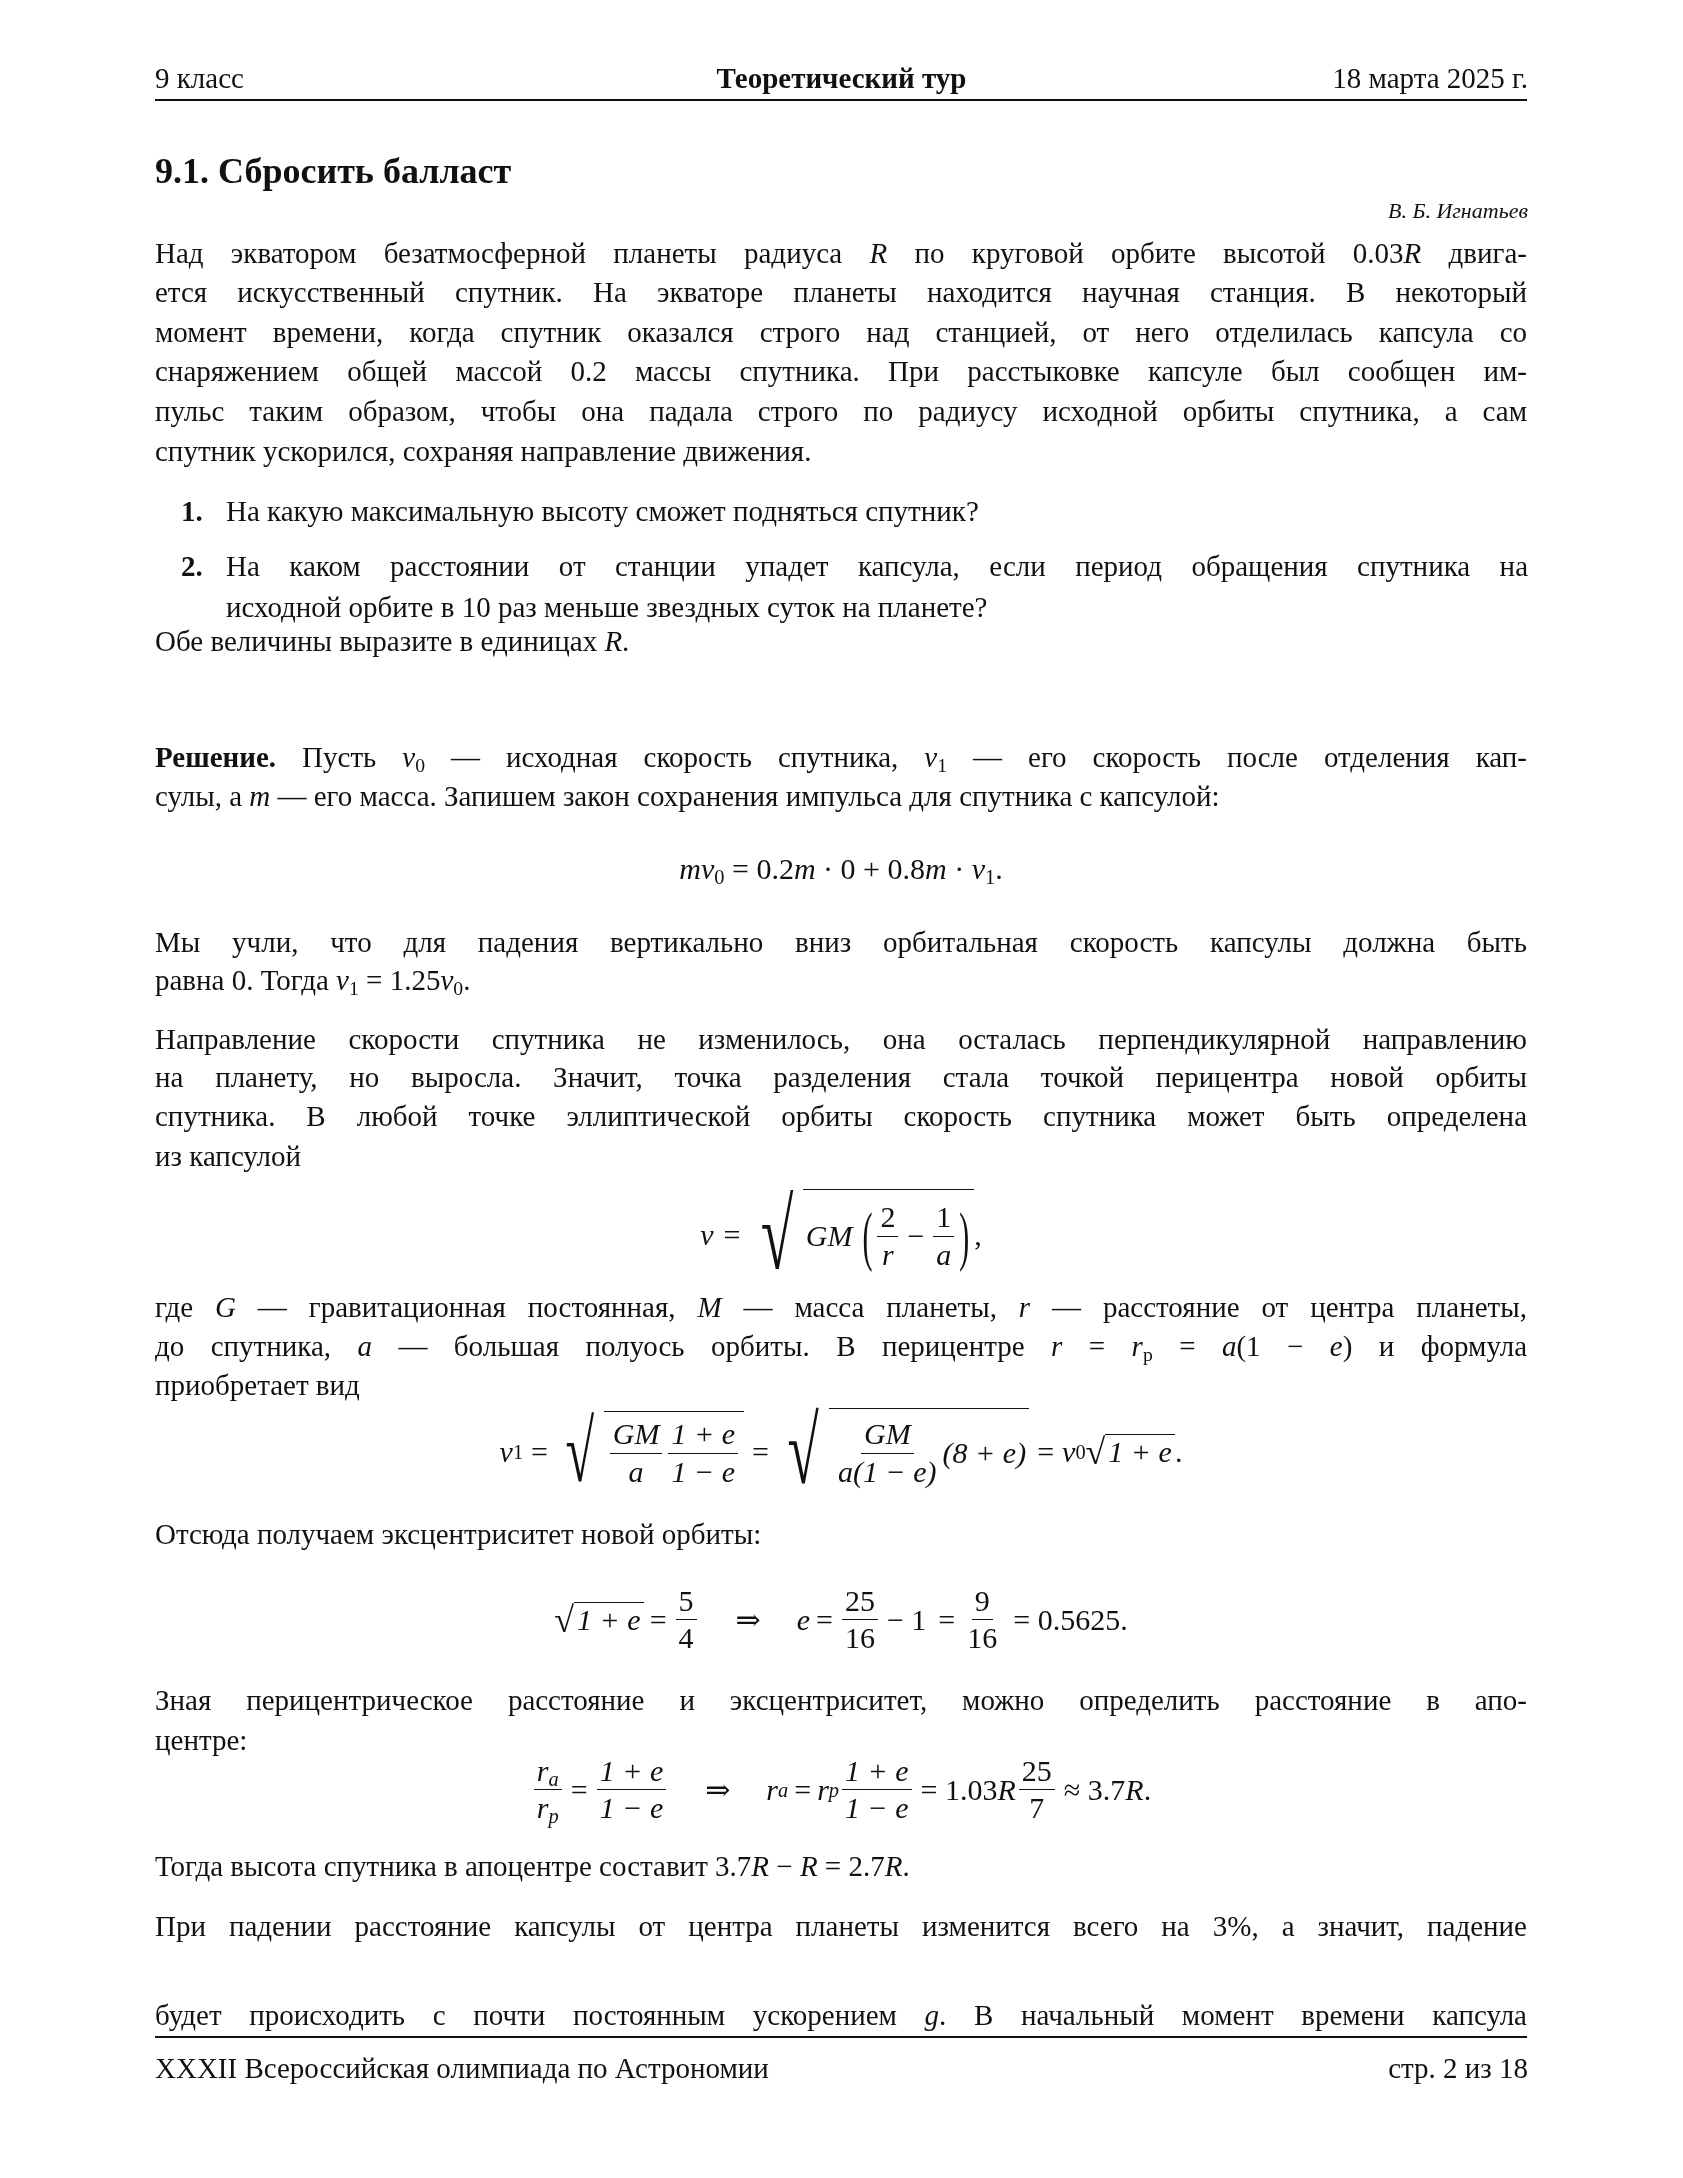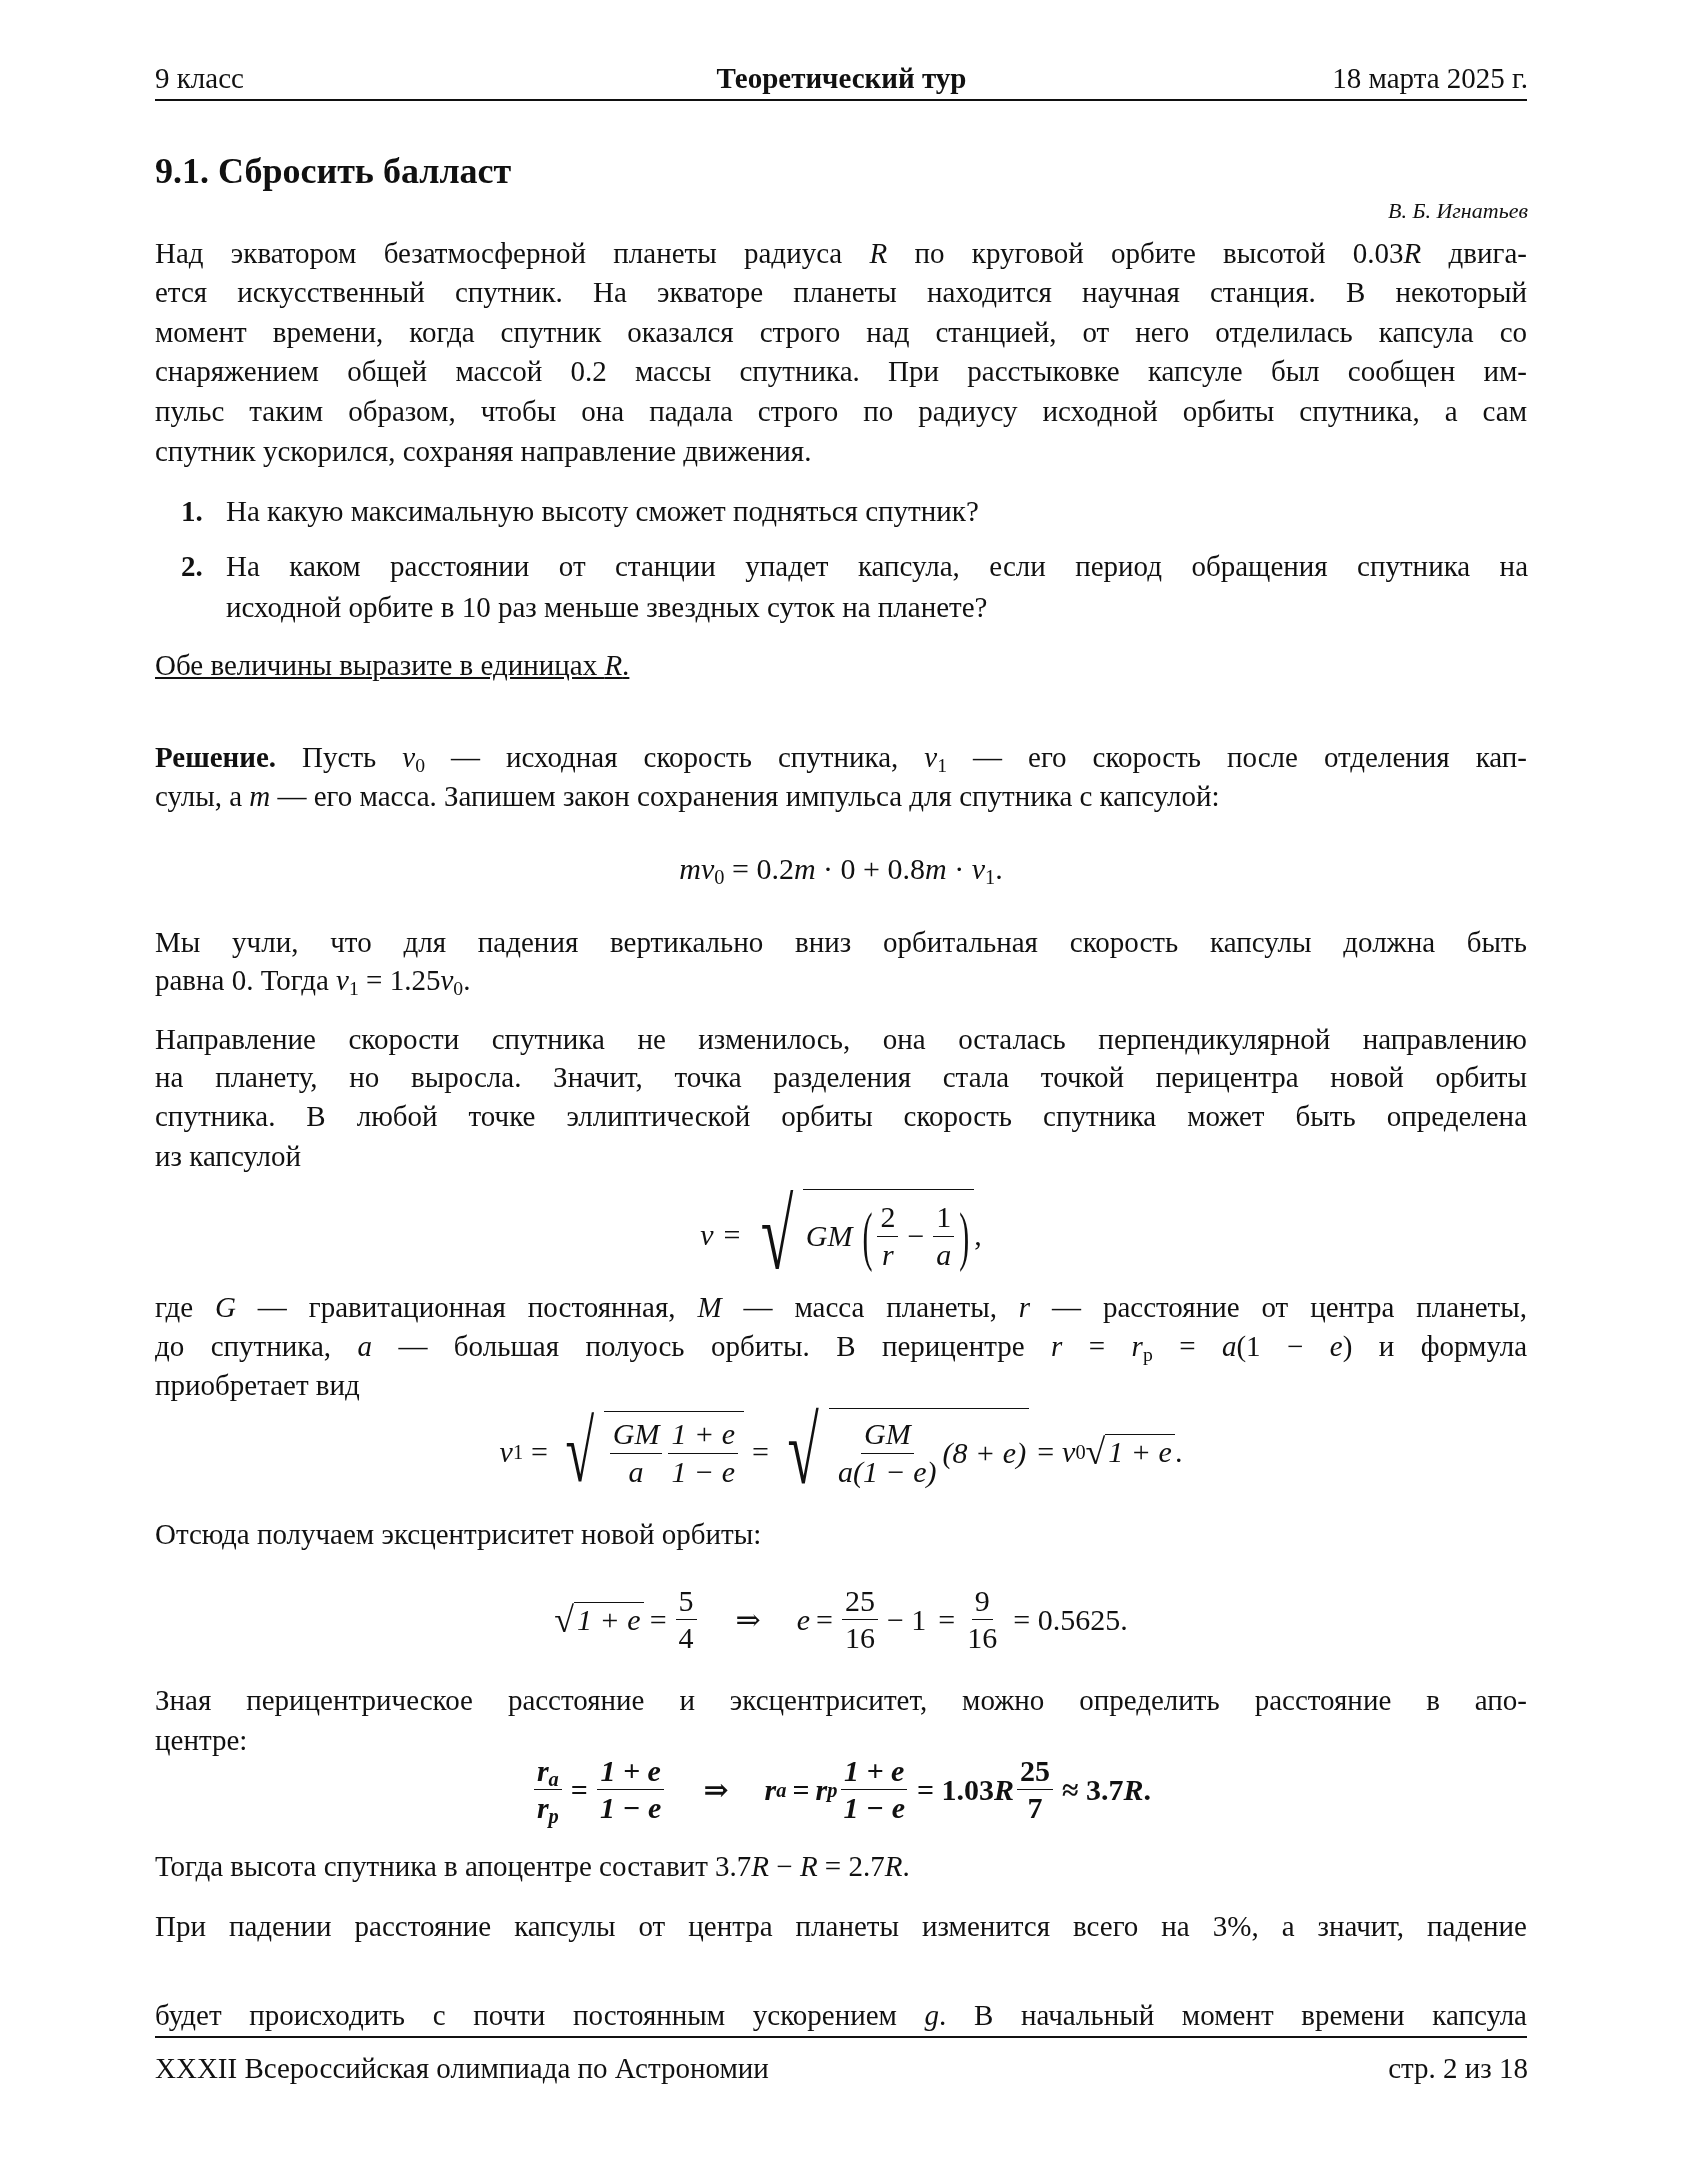--- a/index.html
+++ b/index.html
@@ -48,21 +48,21 @@
 <div class="abs line j" style="top:354px;">снаряжением общей массой 0.2 массы спутника. При расстыковке капсуле был сообщен им-</div>
 <div class="abs line j" style="top:394px;">пульс таким образом, чтобы она падала строго по радиусу исходной орбиты спутника, а сам</div>
 <div class="abs line" style="top:434px;">спутник ускорился, сохраняя направление движения.</div>
 
 <div class="li-num" style="top:494px;">1.</div>
 <div class="abs li-line" style="top:494px;">На какую максимальную высоту сможет подняться спутник?</div>
 <div class="li-num" style="top:549px;">2.</div>
 <div class="abs li-line j" style="top:549px;">На каком расстоянии от станции упадет капсула, если период обращения спутника на</div>
 <div class="abs li-line" style="top:590px;">исходной орбите в 10 раз меньше звездных суток на планете?</div>
 
-<div class="abs line" style="top:648px;text-decoration:underline;">
+<div class="abs line" style="top:624px;">
   <span>Обе величины выразите в единицах </span><span class="m">R</span><span>.</span>
 </div>
 
 <div class="abs line j" style="top:740px;">
   <span class="bold">Решение.</span><span> Пусть </span><span class="m">v</span><sub>0</sub><span> — исходная скорость спутника, </span><span class="m">v</span><sub>1</sub><span> — его скорость после отделения кап-</span>
 </div>
 <div class="abs line" style="top:779px;">
   <span>сулы, а </span><span class="m">m</span><span> — его масса. Запишем закон сохранения импульса для спутника с капсулой:</span>
 </div>
 
@@ -173,21 +173,21 @@
   <span class="frac">
       <span class="num">9</span>
       <span class="den">16</span>
     </span>
   <span style="margin-left:10px;">= 0.5625.</span>
 </div>
 
 <div class="abs line j" style="top:1683px;">Зная перицентрическое расстояние и эксцентриситет, можно определить расстояние в апо-</div>
 <div class="abs line" style="top:1723px;">центре:</div>
 
-<div class="abs eq" style="top:1750px; height:79px; display:flex; justify-content:center; align-items:center;font-weight:bold;">
+<div class="abs eq" style="top:1750px; height:79px; display:flex; justify-content:center; align-items:center;">
   <span class="frac">
     <span class="num"><span class="m">r</span><sub class="m">a</sub></span>
     <span class="den"><span class="m">r</span><sub class="m">p</sub></span>
   </span>
   <span style="margin:0 6px;">=</span>
   <span class="frac">
       <span class="num m">1 + e</span>
       <span class="den m">1 − e</span>
     </span>
   <span style="margin:0 36px;">⇒</span>

